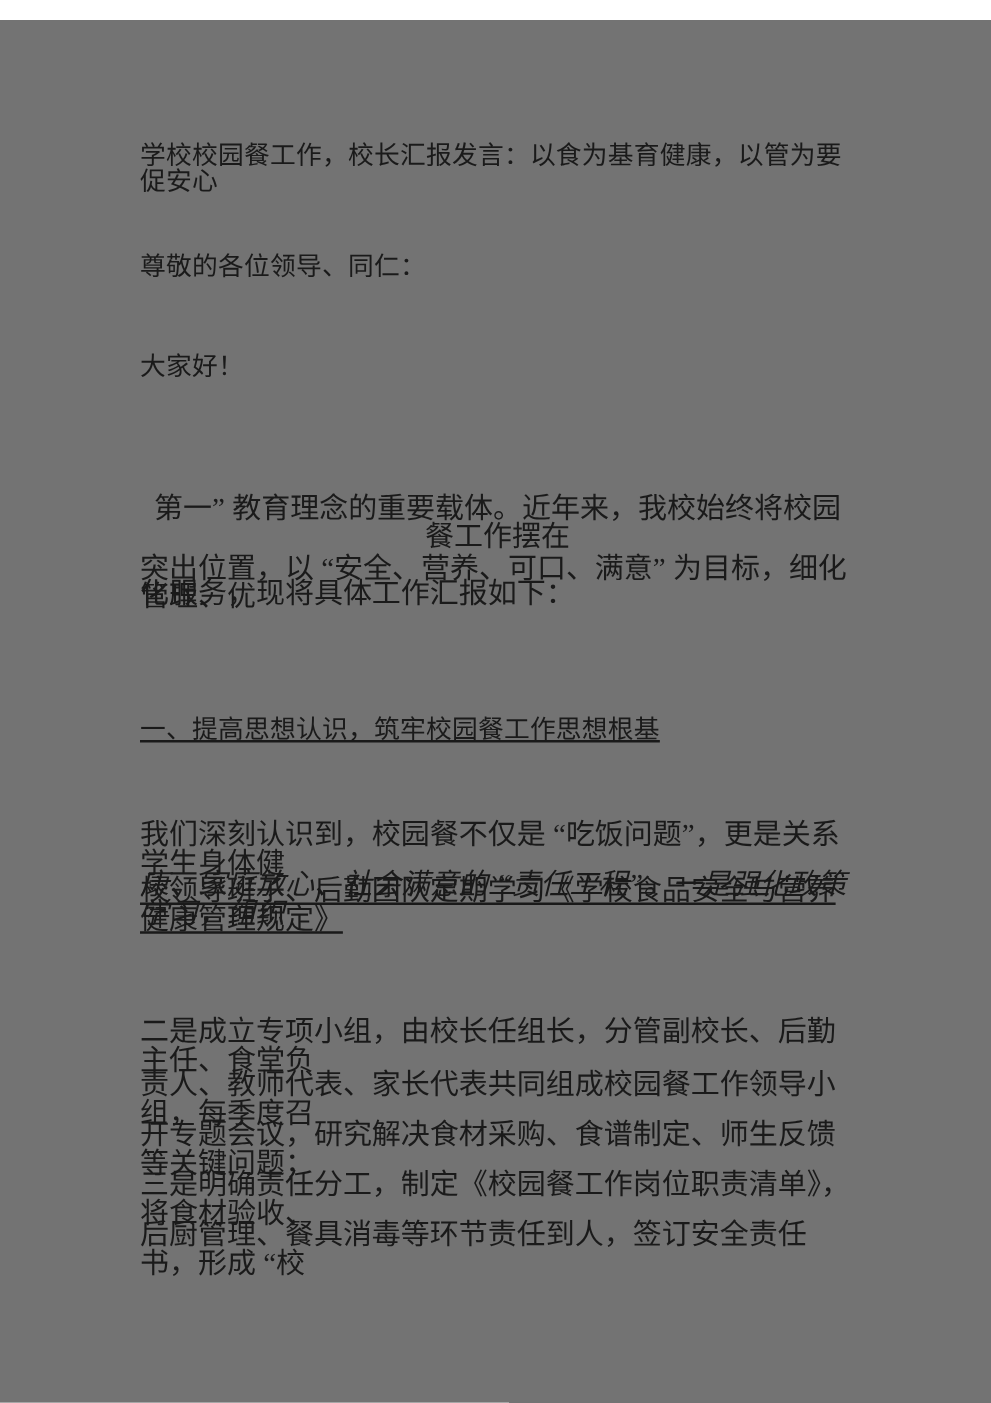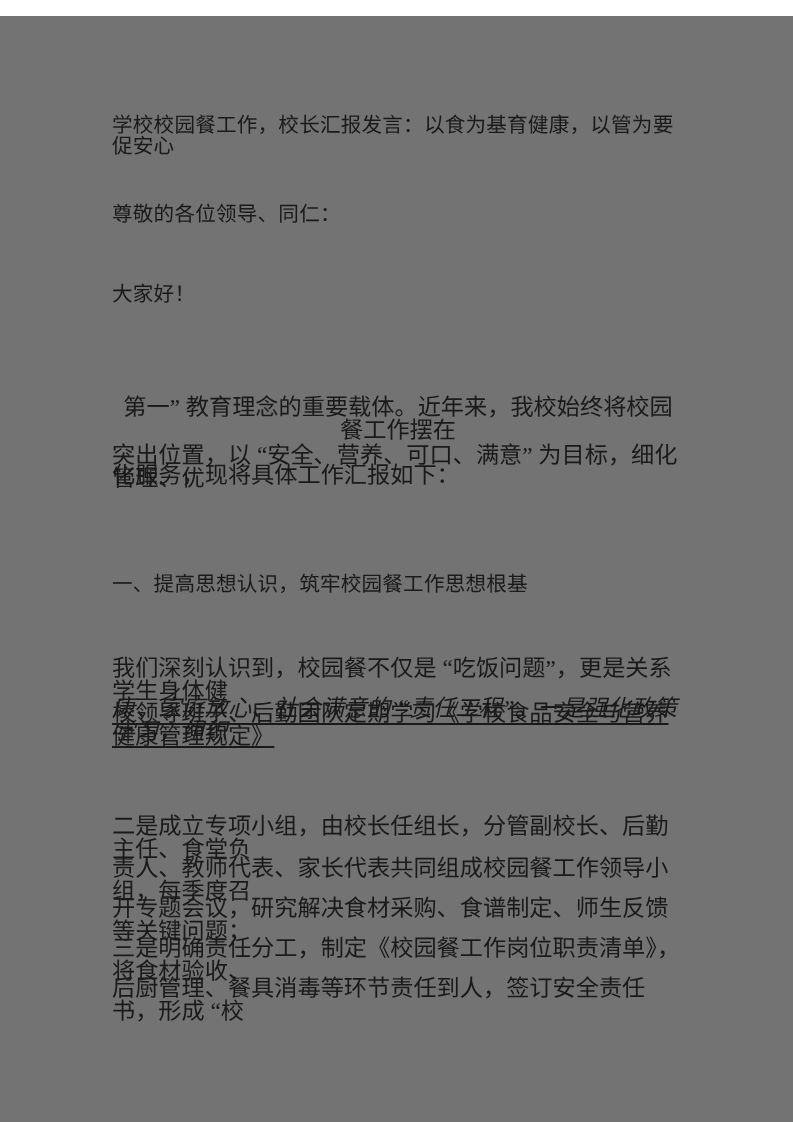--- a/index.html
+++ b/index.html
@@ -59,20 +59,21 @@
     letter-spacing: 0px;
     height: 30px;
   }
 
   
   .line-heading {
     font-size: 20.6px;
     line-height: 20.6px;
     letter-spacing: 0.2px;
     height: 30px;
+    text-decoration: underline;
   }
 
   .abs {
     position: absolute;
     left: 112px;
     width: 572px;
   }
 </style>
 </head>
 <body>

